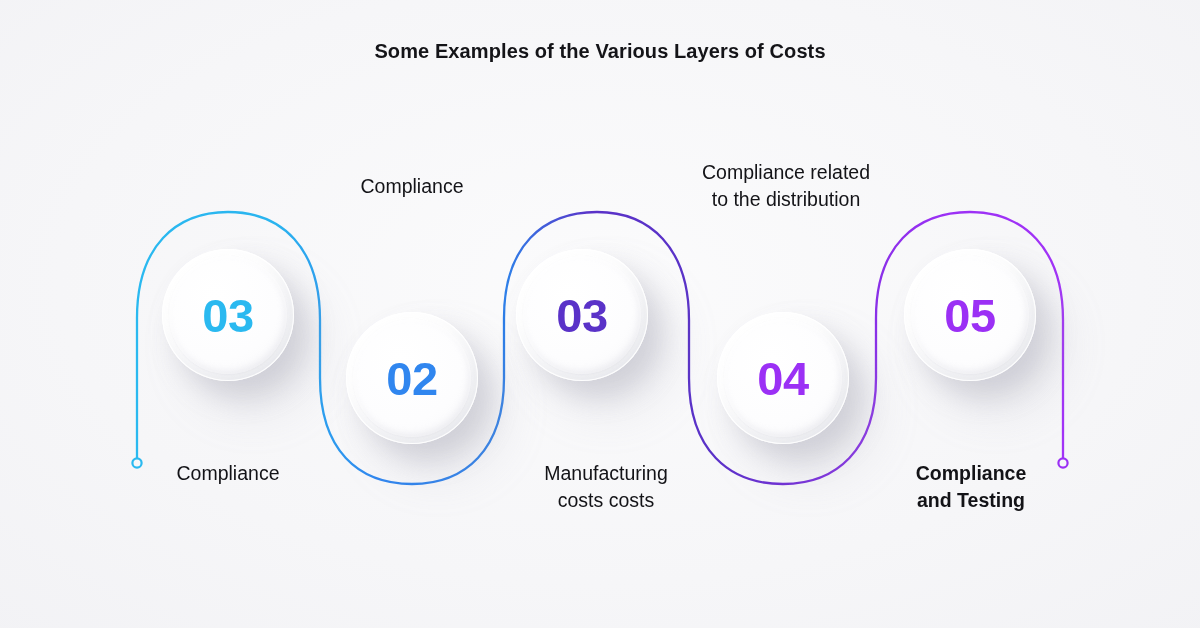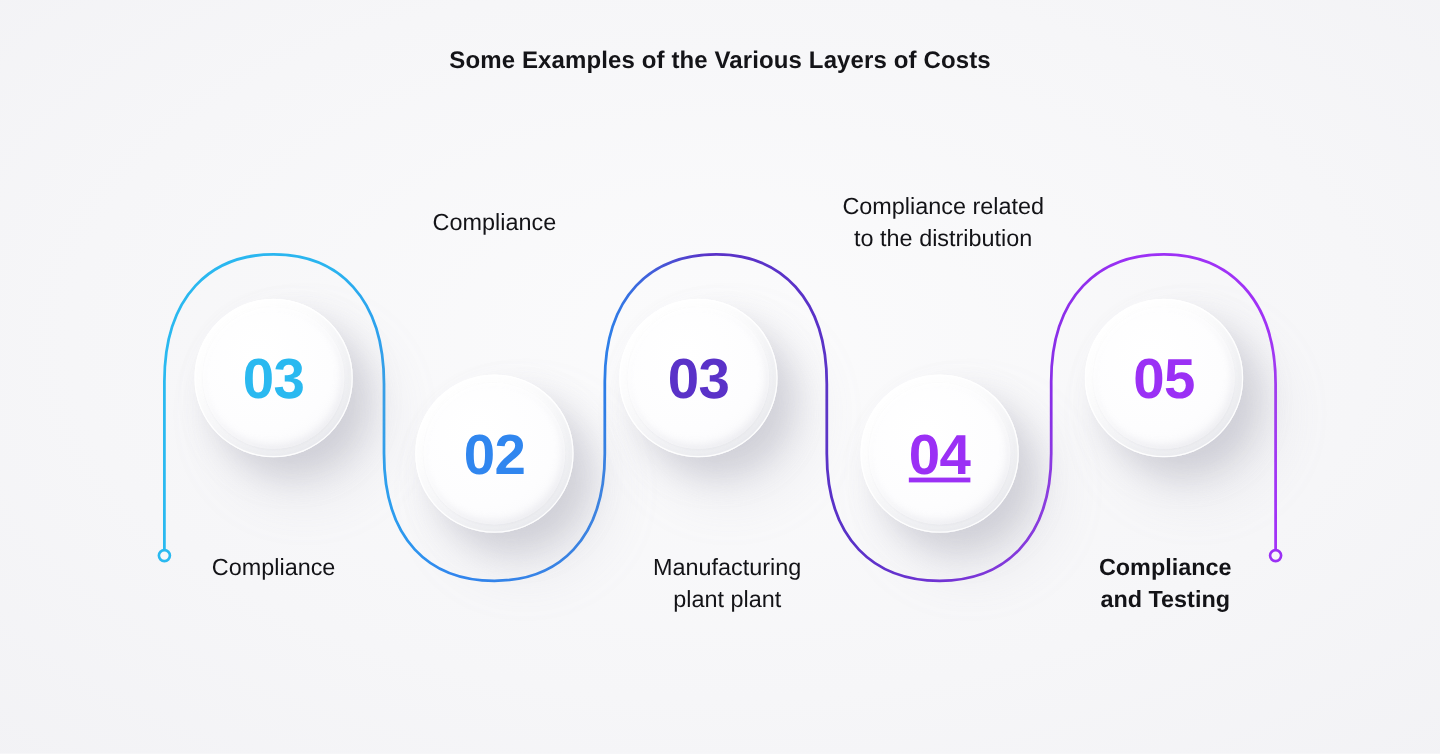--- a/index.html
+++ b/index.html
@@ -150,23 +150,23 @@
       </div>
       <div class="node-label" style="width: 300px; left: 78px; top: 460px;">Compliance</div>
       <div class="node" style="left: 346px; top: 312px; text-align: right;">
         <span class="node-num" style="color: rgb(48, 134, 239);">02</span>
       </div>
       <div class="node-label" style="width: 300px; left: 262px; top: 186px; transform: translateY(-50%);">Compliance</div>
       <div class="node" style="left: 516px; top: 249px;">
         <span class="node-num" style="color: rgb(90, 50, 200);">03</span>
       </div>
       <div class="node-label" style="width: 300px; left: 456px; top: 460px;">Manufacturing
-plant plant</div>
+costs costs</div>
       <div class="node" style="left: 717px; top: 312px;">
-        <span class="node-num" style="color: rgb(155, 48, 245); text-decoration: underline;">04</span>
+        <span class="node-num" style="color: rgb(155, 48, 245);">04</span>
       </div>
       <div class="node-label" style="width: 300px; left: 636px; top: 186px; transform: translateY(-50%);">Compliance related
 to the distribution</div>
       <div class="node" style="left: 904px; top: 249px;">
         <span class="node-num" style="color: rgb(155, 48, 245);">05</span>
       </div>
       <div class="node-label" style="width: 300px; left: 821px; top: 460px; font-weight: bold;">Compliance
 and Testing</div>
     </div>
 

